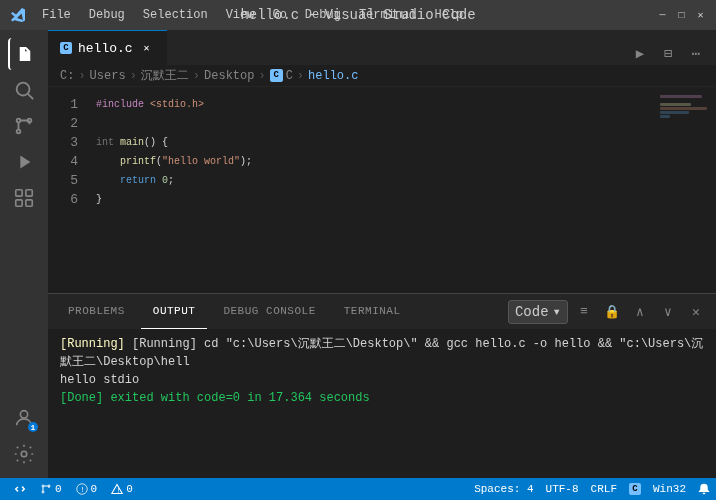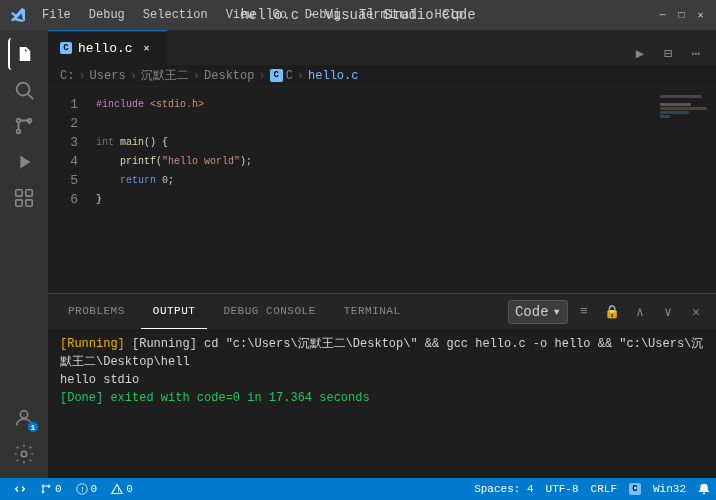--- a/index.html
+++ b/index.html
@@ -321,21 +321,21 @@
 
     
     #terminal-content {
       flex: 1;
       padding: 6px 12px;
       font-size: 12px;
       line-height: 18px;
       overflow: auto;
       color: #d4d4d4;
     }
-    .terminal-running { color: #eab308; }
+    .terminal-running { color: #fef9c3; }
     .terminal-cmd { color: #d4d4d4; }
     .terminal-output { color: #d4d4d4; }
     .terminal-done { color: #22c55e; }
 
     
     #status-bar {
       height: 22px;
       background: #007acc;
       display: flex;
       align-items: center;

